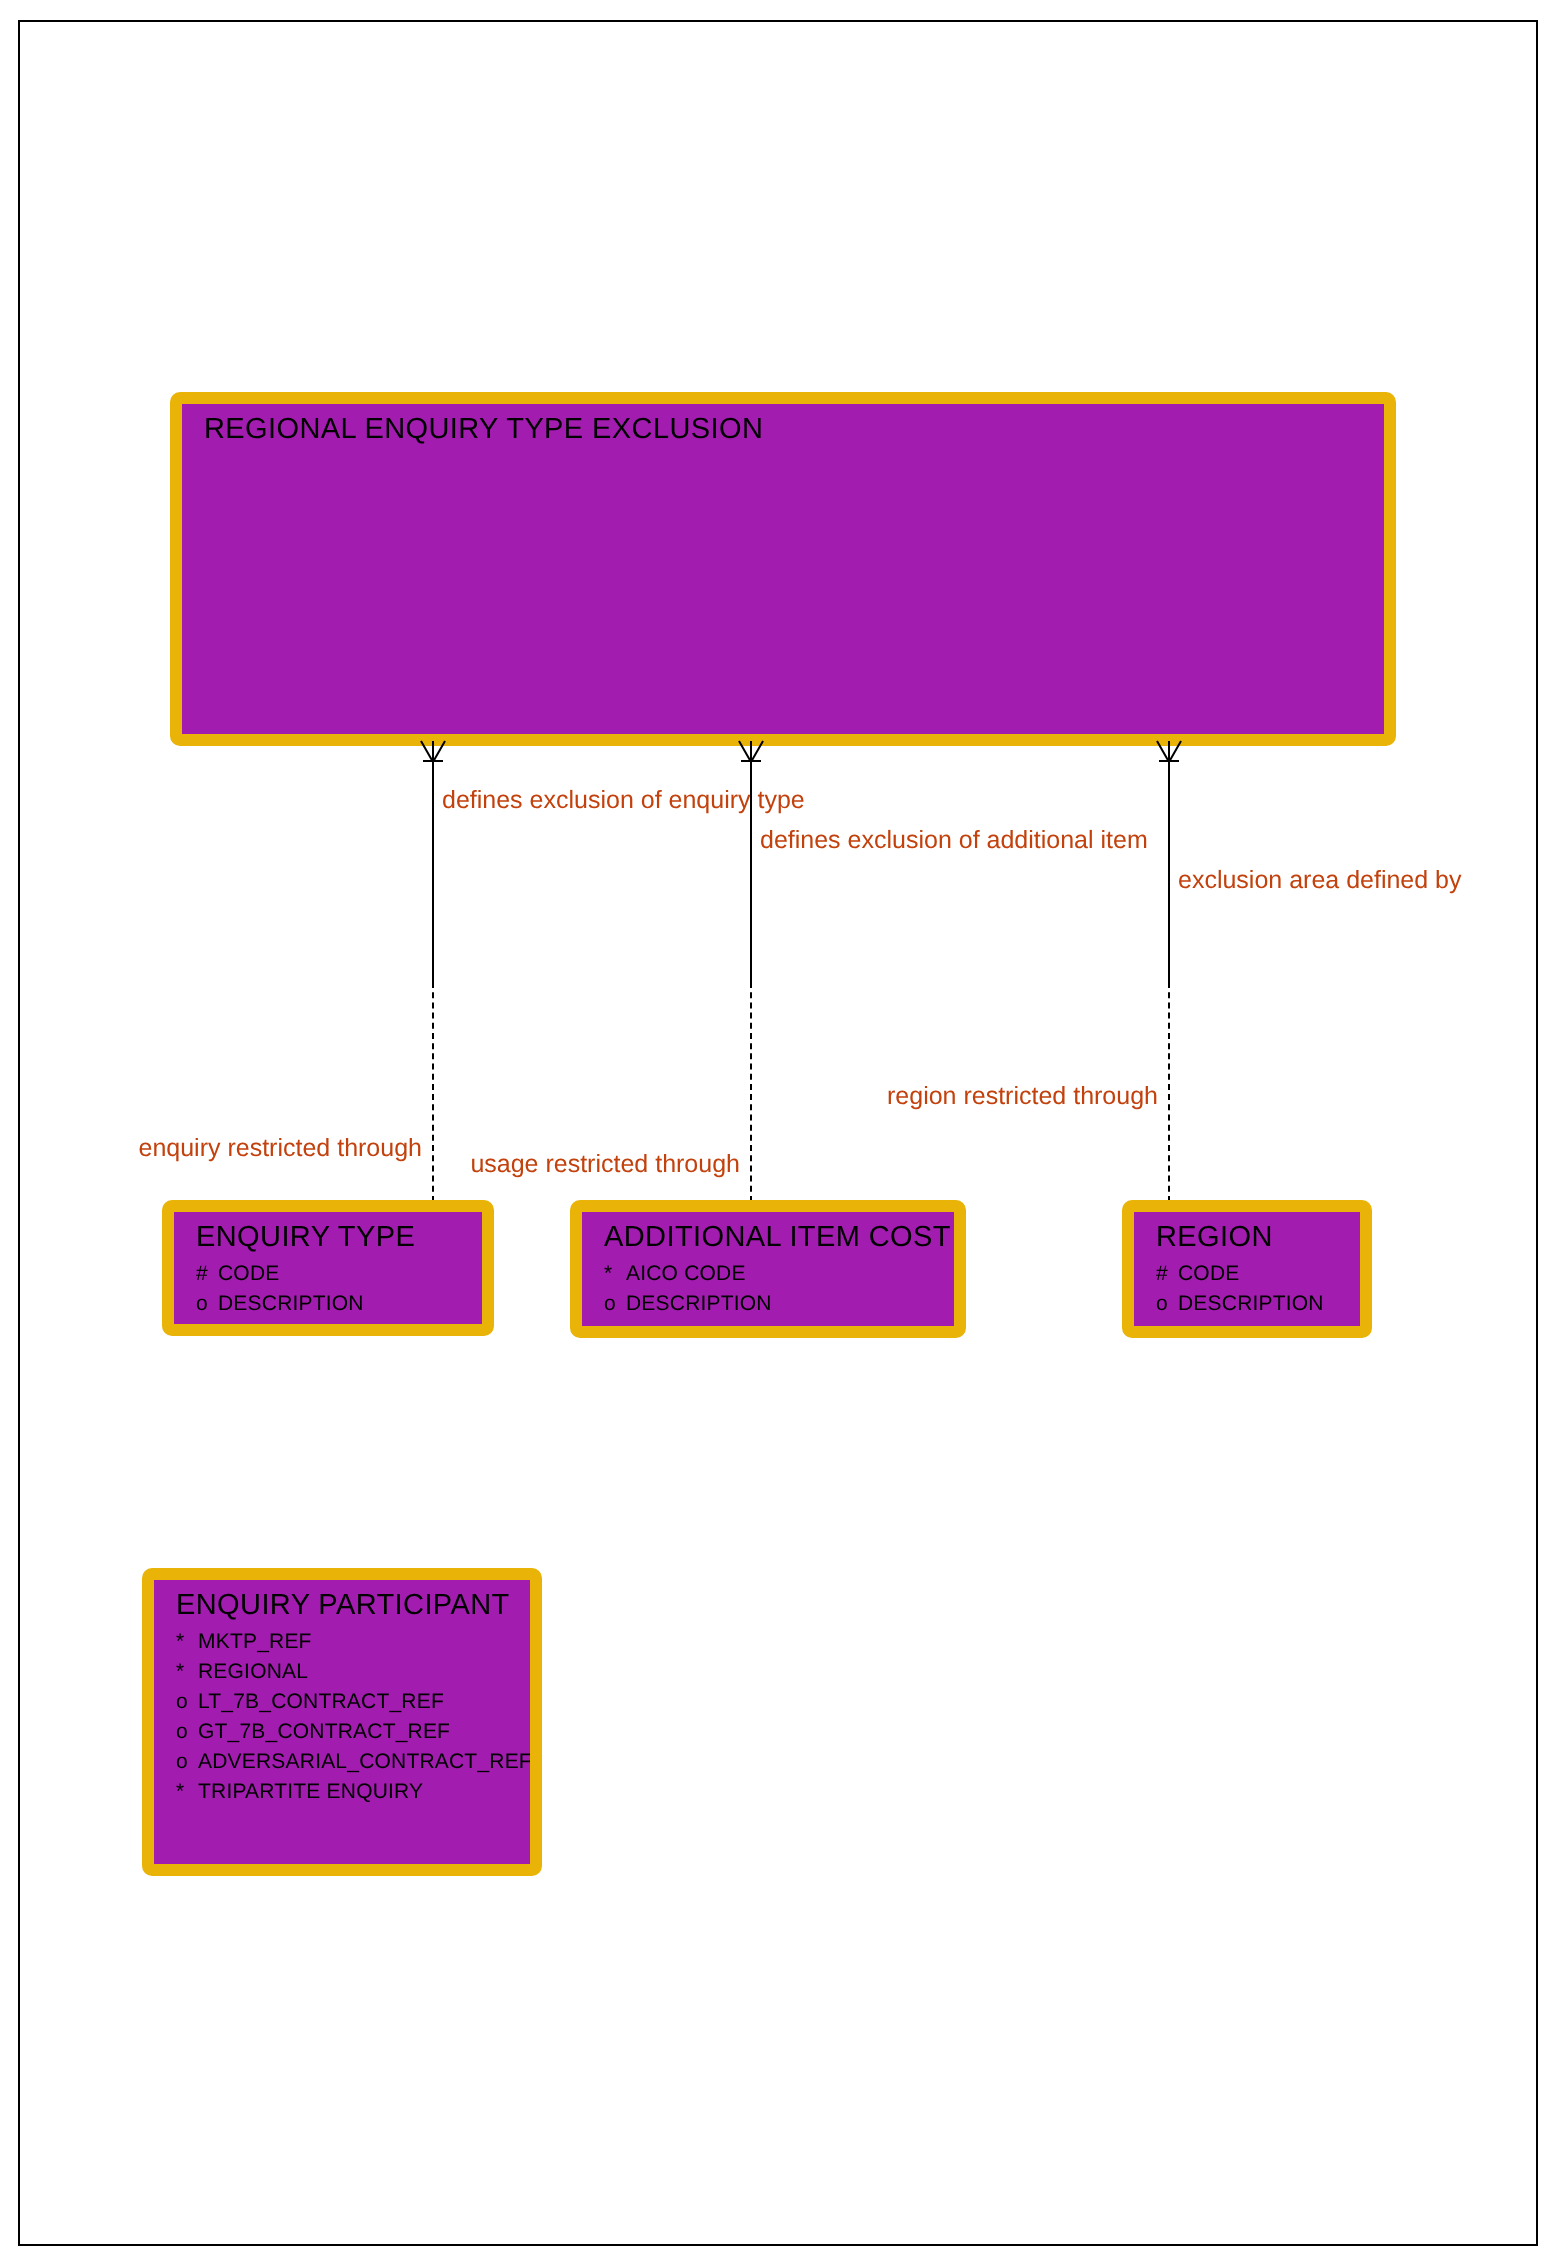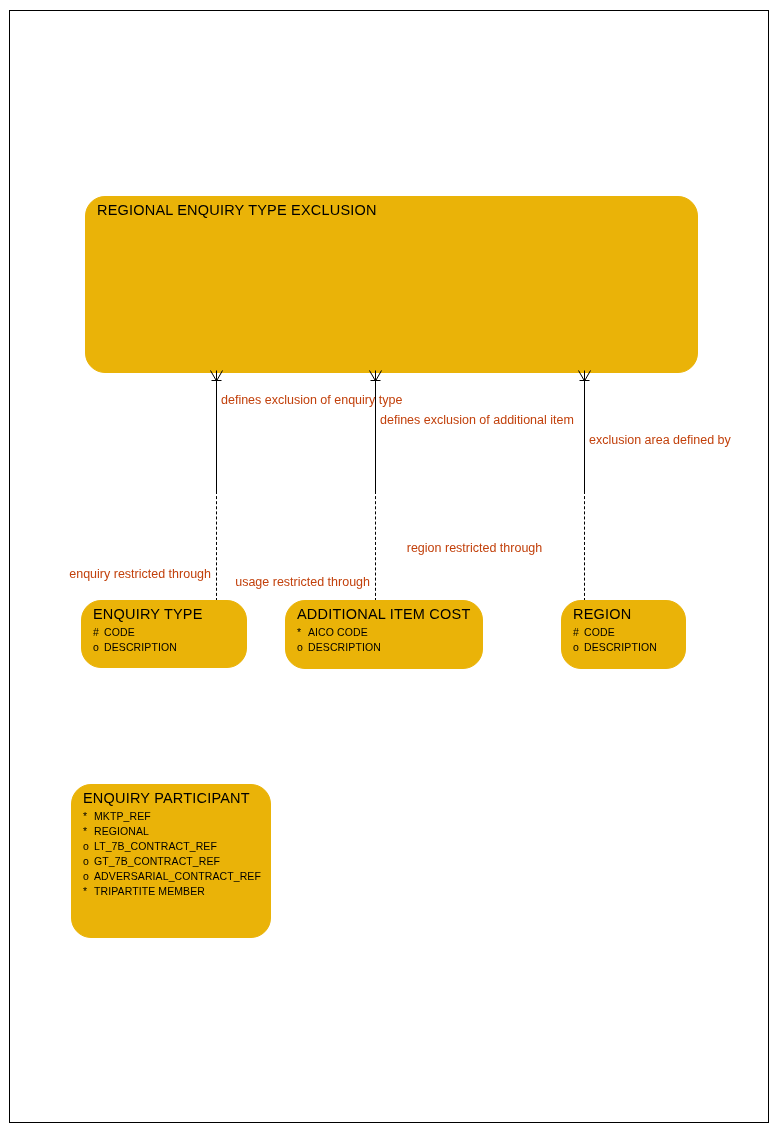--- a/index.html
+++ b/index.html
@@ -19,23 +19,23 @@
     position: absolute;
     left: 9px;
     top: 10px;
     width: 760px;
     height: 1113px;
     border: 1px solid #000000;
     box-sizing: border-box;
   }
   .entity {
     position: absolute;
-    border: 1px solid #eab308;
-    border-radius: 20px;
-    background: #eab308;
+    border: 6px solid #eab308;
+    border-radius: 5px;
+    background: #a21caf;
     box-sizing: border-box;
     overflow: hidden;
   }
   .entity-title {
     position: absolute;
     left: 11px;
     top: 5px;
     font-size: 14.5px;
     line-height: 17px;
     color: #000000;
@@ -120,21 +120,21 @@
   <div class="rel-label" style="left:380px; top:413px;">defines exclusion of additional item</div>
   <div class="rel-label right-align" style="left:160px; top:551px; width:210px;margin-top:24px;">usage restricted through</div>
 
   <svg class="crowsfoot" style="left:577px; top:370px;" viewBox="0 0 15 13">
     <path d="M1.5,0.5 L7.5,11 L13.5,0.5 M7.5,0.5 L7.5,11" stroke="#000" fill="none" stroke-width="1"></path>
     <path d="M2.5,10.5 L12.5,10.5" stroke="#000" stroke-width="1"></path>
   </svg>
   <div class="rel-line-solid" style="left:584px; top:381px; height:110px;"></div>
   <div class="rel-line-dashed" style="left:584px; top:491px; height:110px;"></div>
   <div class="rel-label" style="left:589px; top:433px;">exclusion area defined by</div>
-  <div class="rel-label right-align" style="left:370px; top:541px; width:209px;text-align:center;">region restricted through</div>
+  <div class="rel-label right-align" style="left:370px; top:541px; width:209px;">region restricted through</div>
 
   <div class="entity" style="left:81px; top:600px; width:166px; height:68px;">
     <div class="entity-title">ENQUIRY TYPE</div>
     <ul class="attr-list">
       <li class="attr">
         <span class="mark">#</span><span>CODE</span>
       </li>
       <li class="attr">
         <span class="mark">o</span><span>DESCRIPTION</span>
       </li>
@@ -177,18 +177,18 @@
       <li class="attr">
         <span class="mark">o</span><span>LT_7B_CONTRACT_REF</span>
       </li>
       <li class="attr">
         <span class="mark">o</span><span>GT_7B_CONTRACT_REF</span>
       </li>
       <li class="attr">
         <span class="mark">o</span><span>ADVERSARIAL_CONTRACT_REF</span>
       </li>
       <li class="attr">
-        <span class="mark">*</span><span>TRIPARTITE MEMBER</span>
+        <span class="mark">*</span><span>TRIPARTITE ENQUIRY</span>
       </li>
     </ul>
   </div>
 
 </div>
 
 </body></html>

